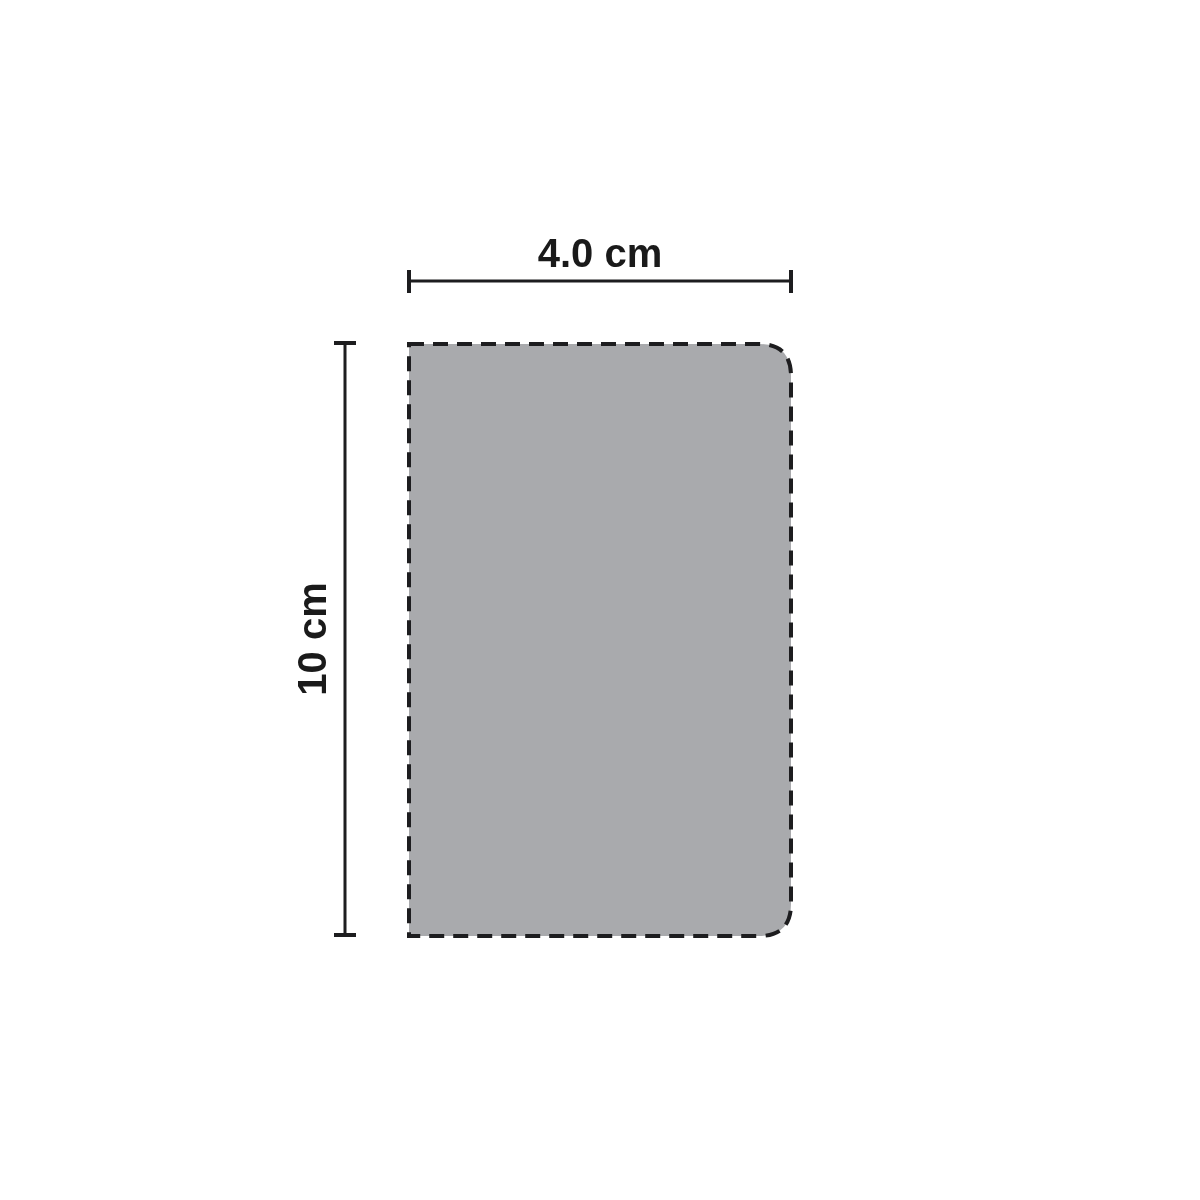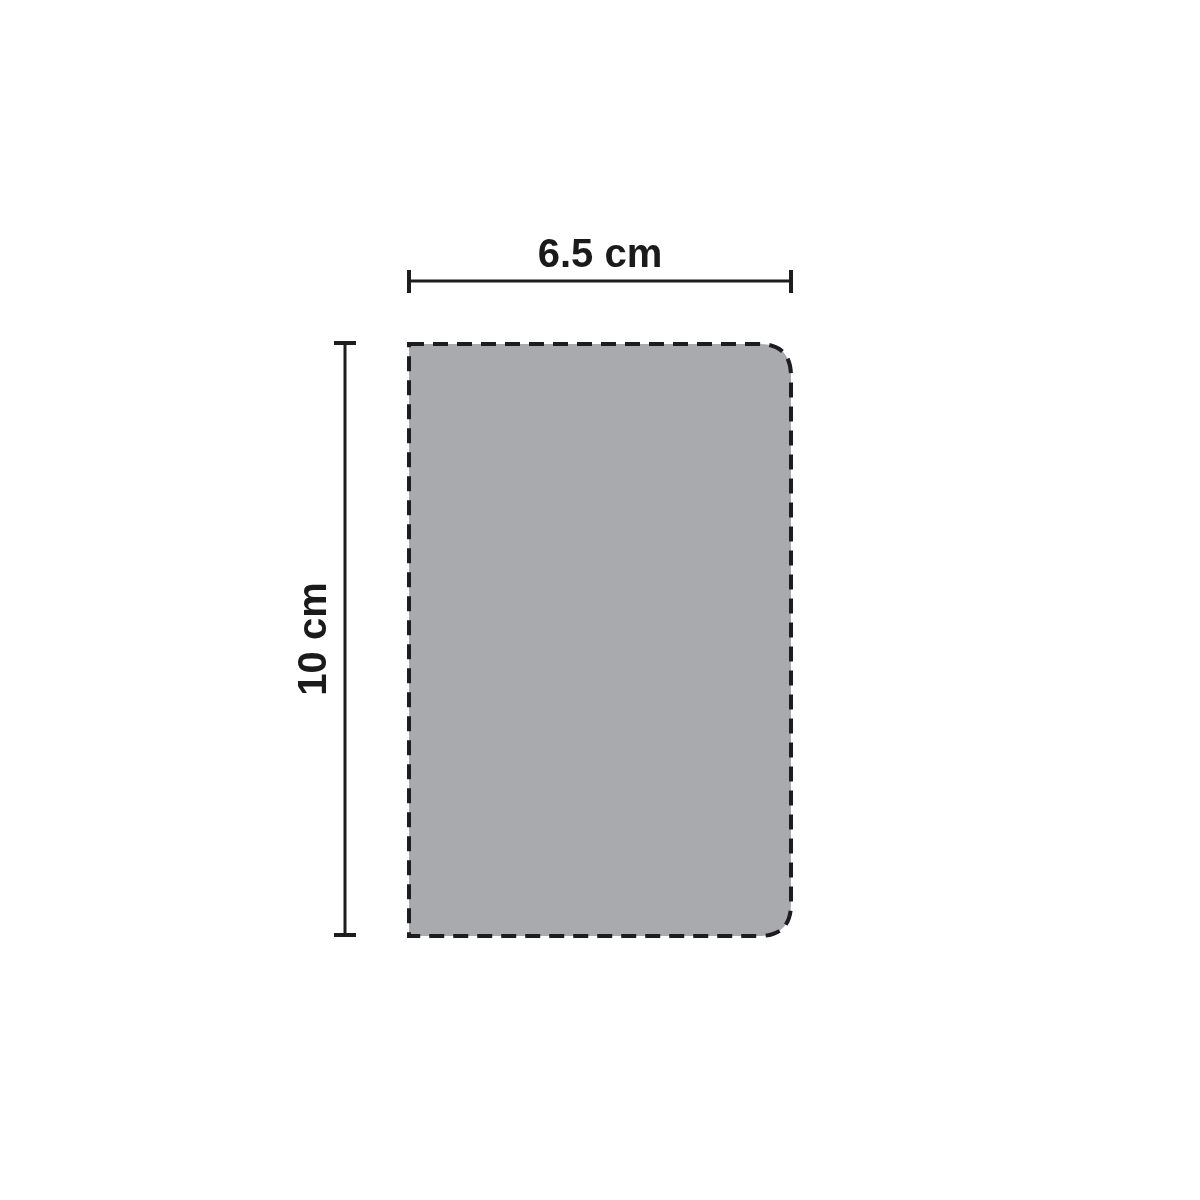--- a/index.html
+++ b/index.html
@@ -58,17 +58,17 @@
     </g>
 
     <g fill="none" stroke="#1D1D1F">
       <line x1="345" y1="343" x2="345" y2="935" stroke-width="3"></line>
       <line x1="334" y1="343" x2="356" y2="343" stroke-width="4"></line>
       <line x1="334" y1="935" x2="356" y2="935" stroke-width="4"></line>
     </g>
 
   </svg>
 
-  <div class="dim-label width-label">6.5 cm</div>
+  <div class="dim-label width-label">4.0 cm</div>
 
   <div class="dim-label height-label">10 cm</div>
 
 </div>
 
 </body></html>

